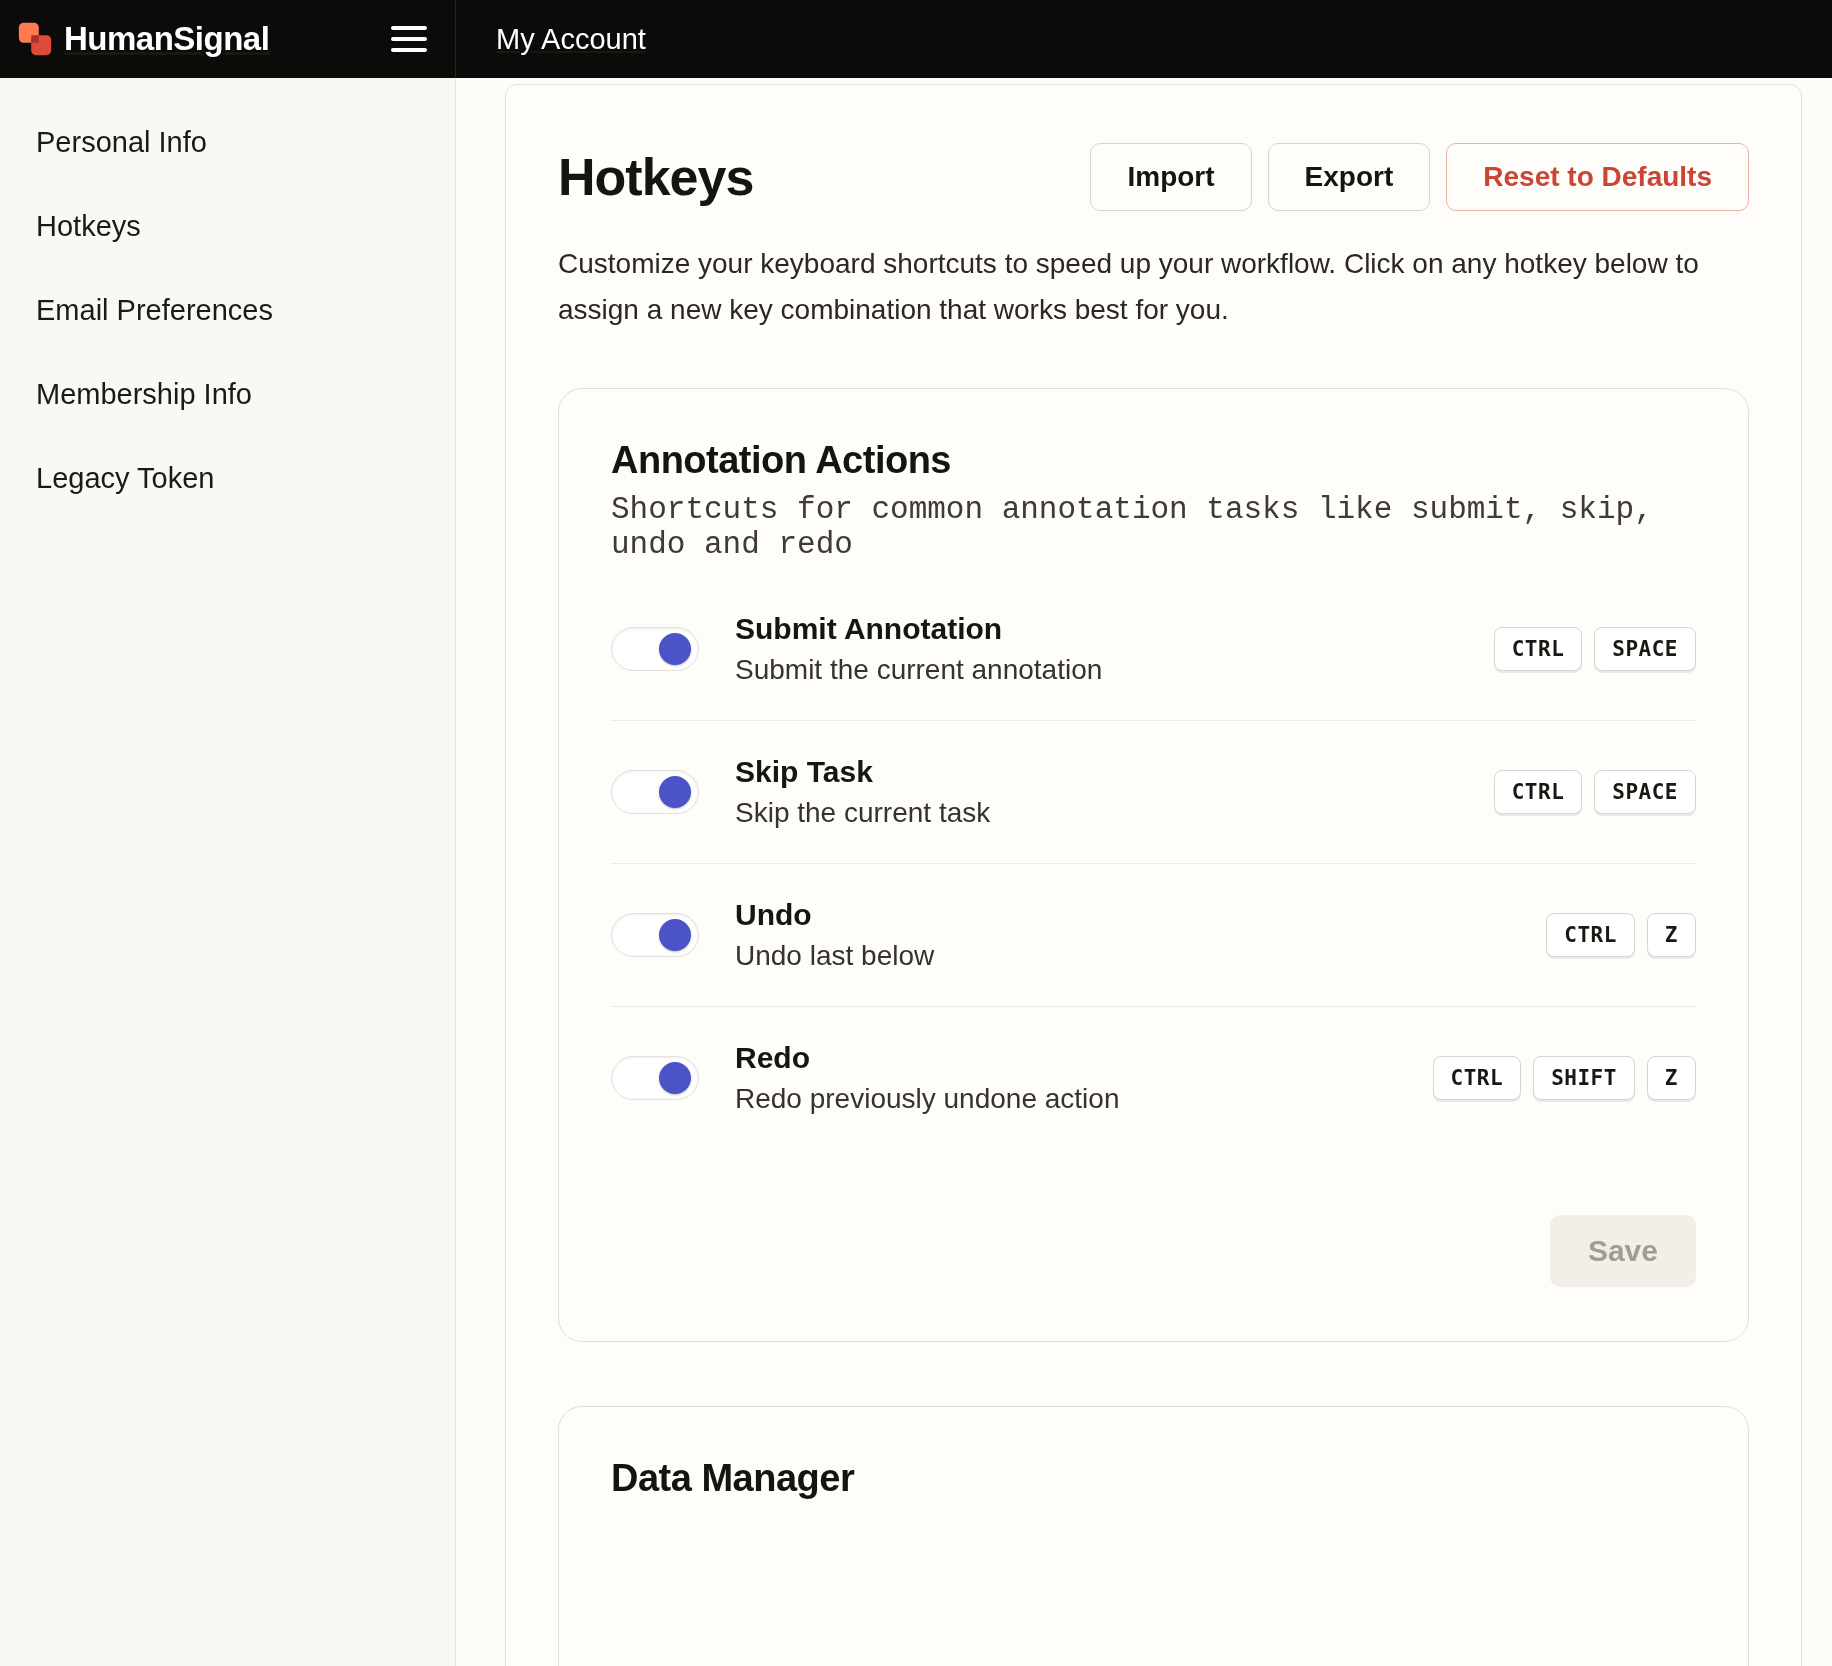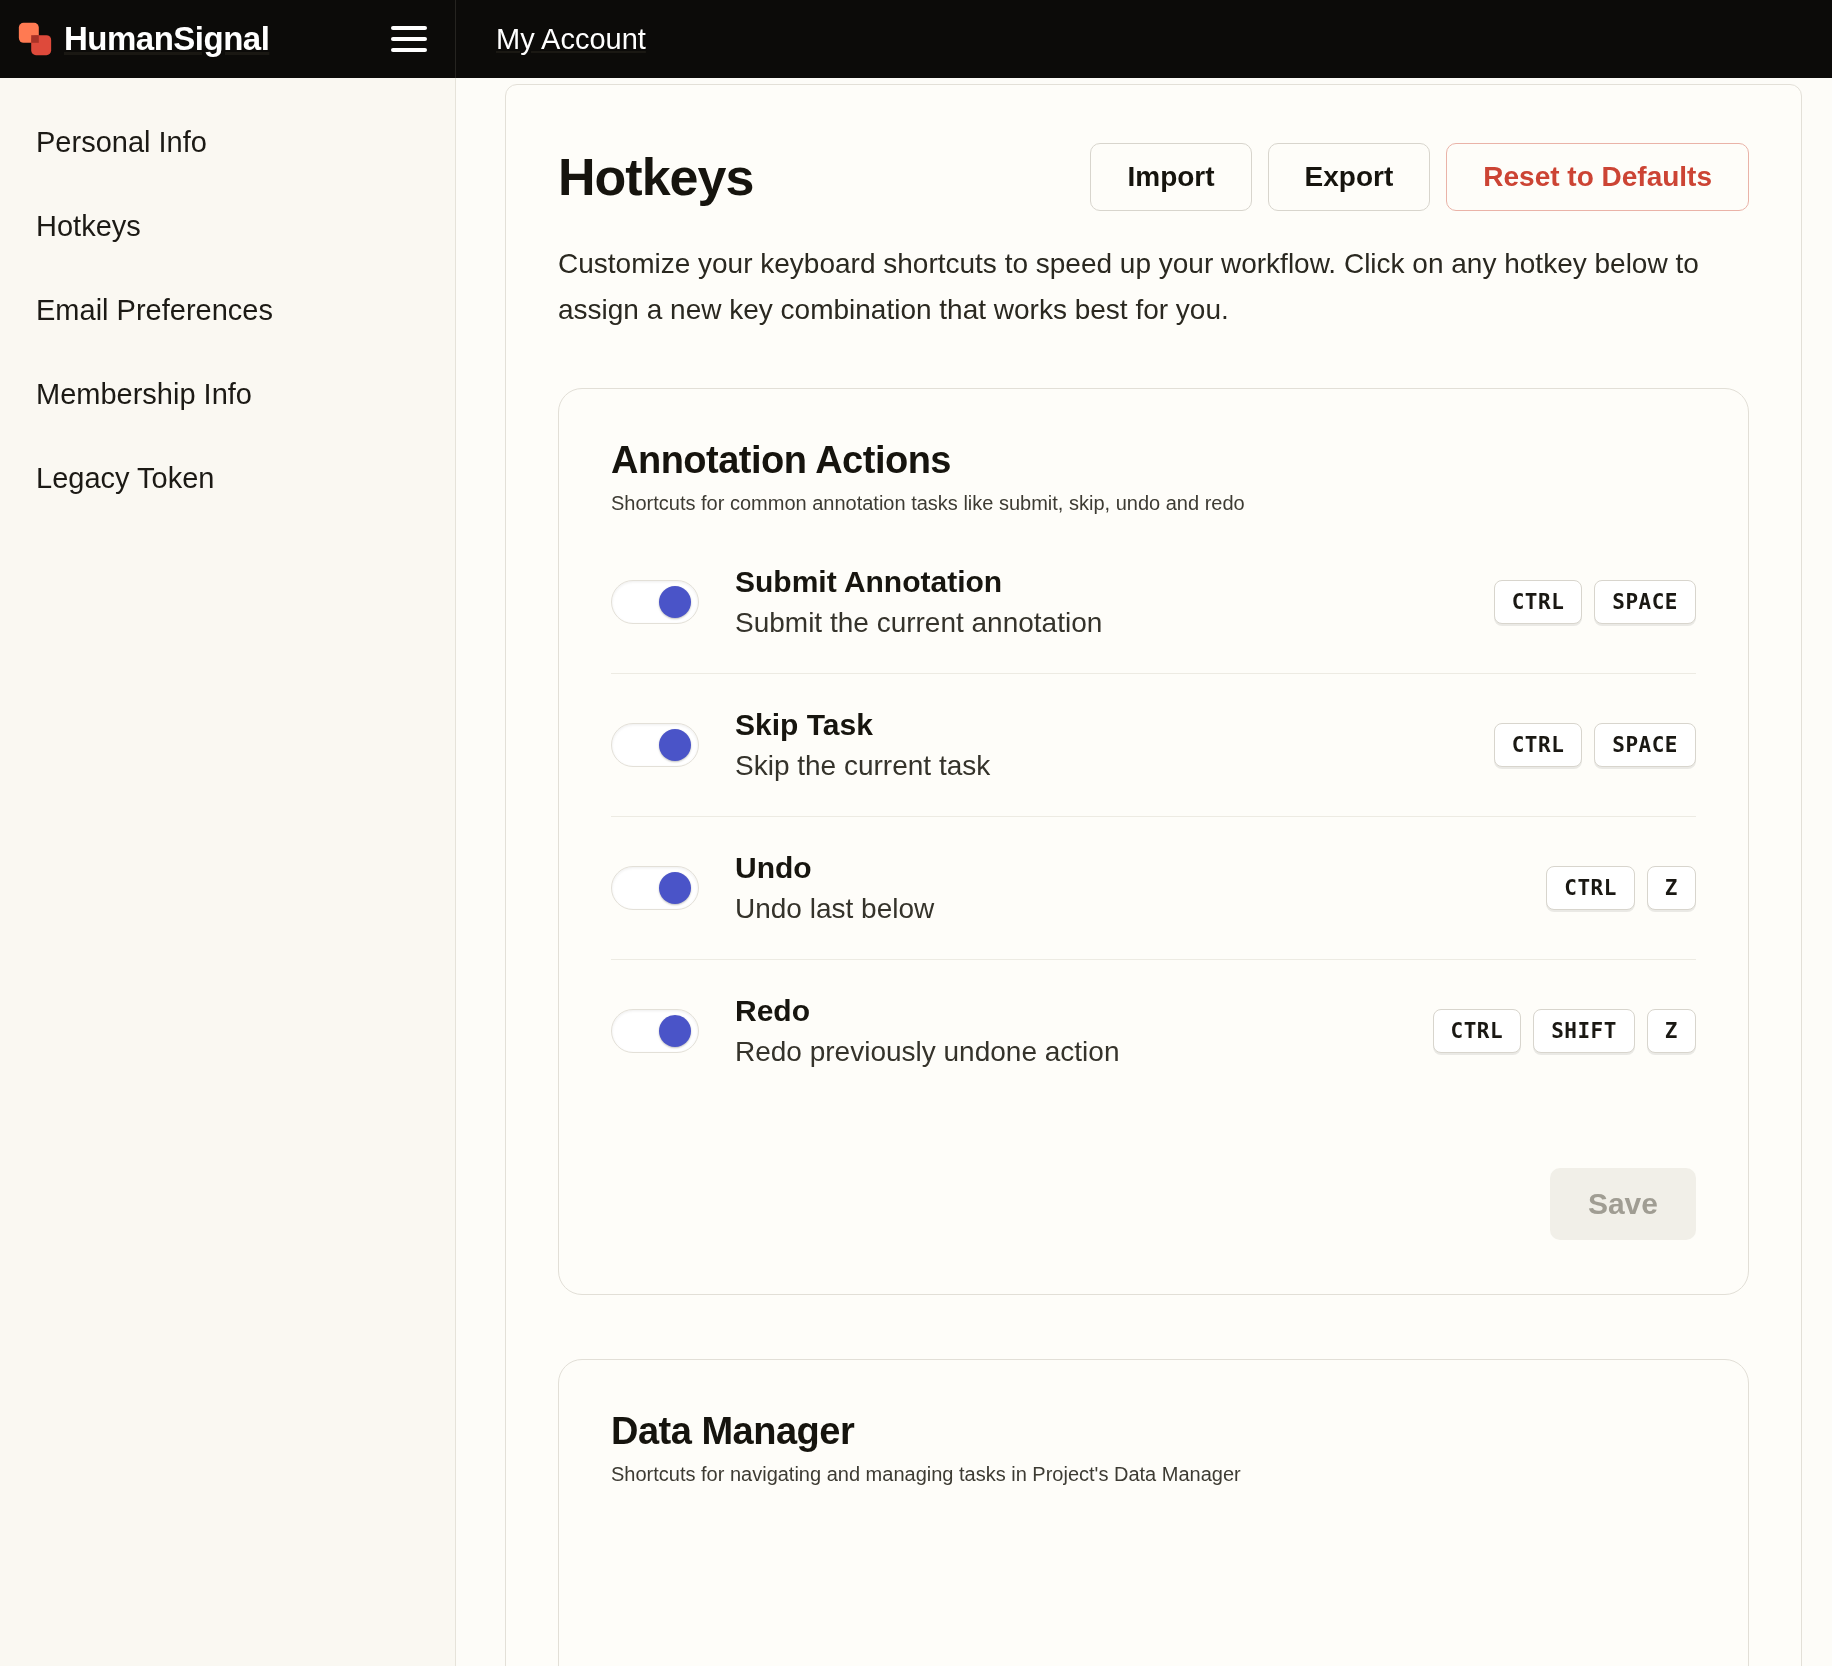--- a/index.html
+++ b/index.html
@@ -97,21 +97,21 @@
   
   .section-card {
     margin-top: 55px;
     border: 1px solid #e2dfd7;
     border-radius: 24px;
     background: #fefdf9;
     padding: 50px 52px 54px 52px;
     display: flex; flex-direction: column;
   }
   .section-title { font-size: 38px; font-weight: 700; color: #16140e; letter-spacing: -0.5px; }
-  .section-sub { margin-top: 10px; font-size: 20px; color: #3d3b33; }
+  .section-sub { margin-top: 10px; font-size: 31px; color: #3d3b33; font-family: Liberation Mono, monospace; }
 
   .rows { margin-top: 16px; }
   .hotkey-row {
     display: flex; align-items: center;
     padding: 34px 0;
   }
   .hotkey-row + .hotkey-row { border-top: 1px solid #edebe3; }
 
   .toggle {
     position: relative;
@@ -268,19 +268,18 @@
 
         </div>
 
         <div class="save-row">
           <button class="save-btn">Save</button>
         </div>
       </section>
 
       <section class="section-card section-card-bottom">
         <h2 class="section-title">Data Manager</h2>
-        <p class="section-sub">Shortcuts for navigating and managing tasks in Project's Data Manager</p>
       </section>
 
     </div>
   </main>
 
 </div>
 
 </body></html>

